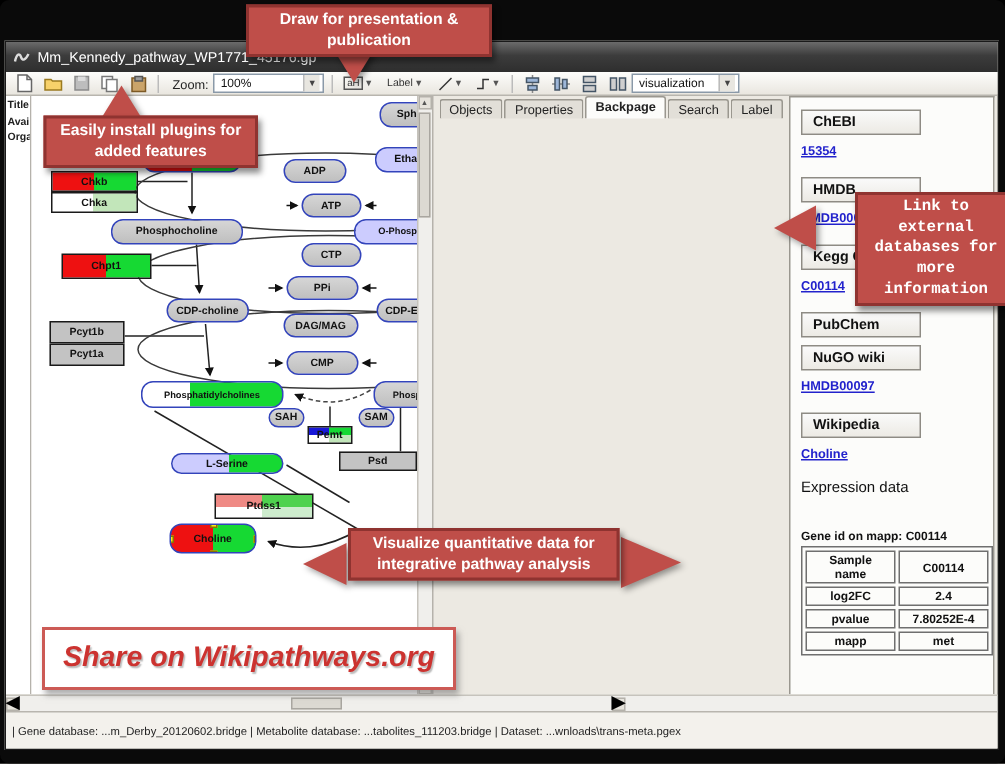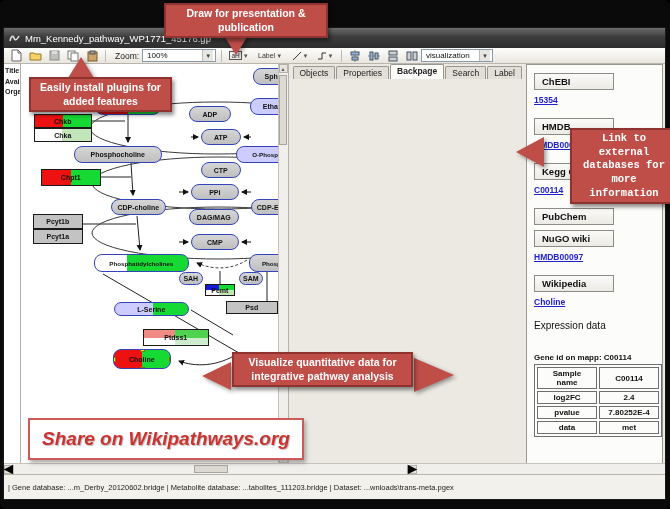--- a/index.html
+++ b/index.html
@@ -413,21 +413,21 @@
                 </tr>
                 <tr>
                   <td>log2FC</td>
                   <td>2.4</td>
                 </tr>
                 <tr>
                   <td>pvalue</td>
                   <td>7.80252E-4</td>
                 </tr>
                 <tr>
-                  <td>data</td>
+                  <td>mapp</td>
                   <td>met</td>
                 </tr>
               </tbody>
             </table>
         </div>
       </div>
     </div>
 
     <div id="hscroll">
       <span class="sarrow">◄</span>

